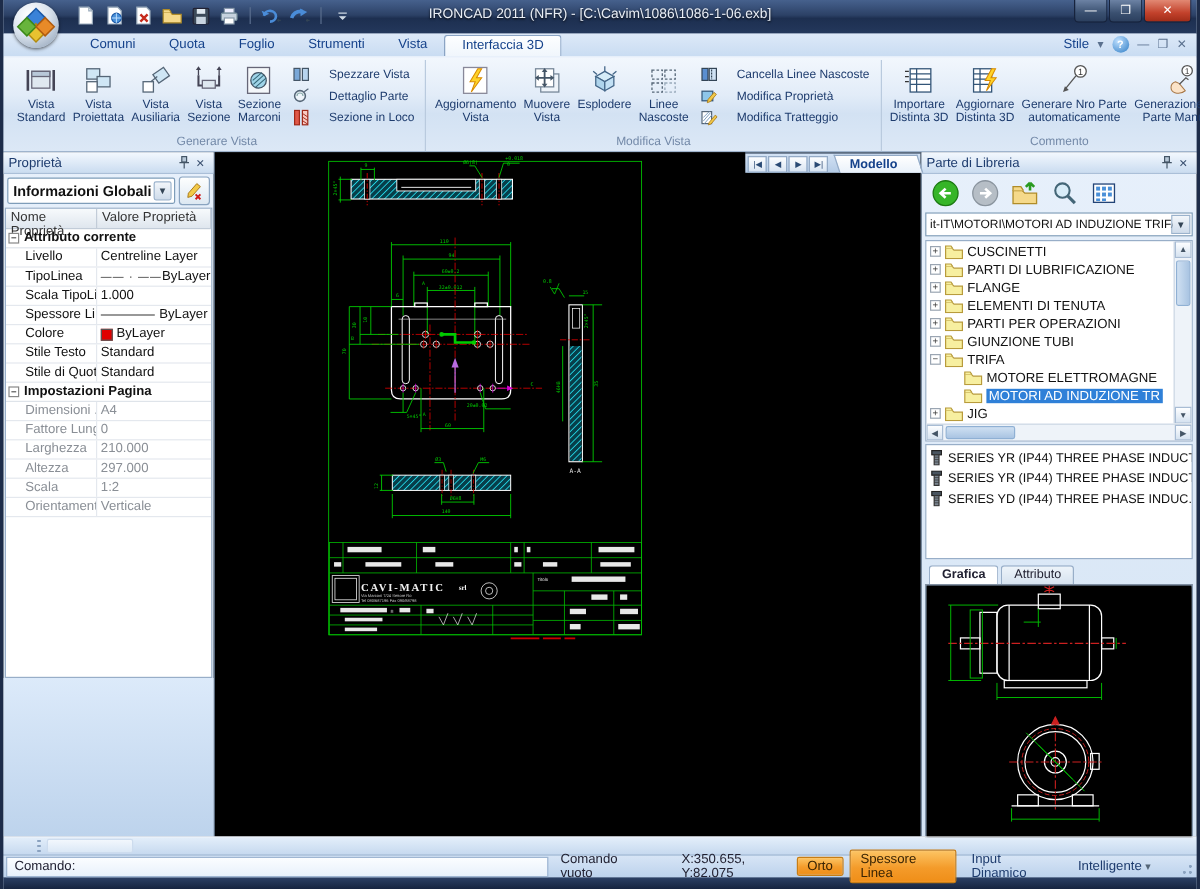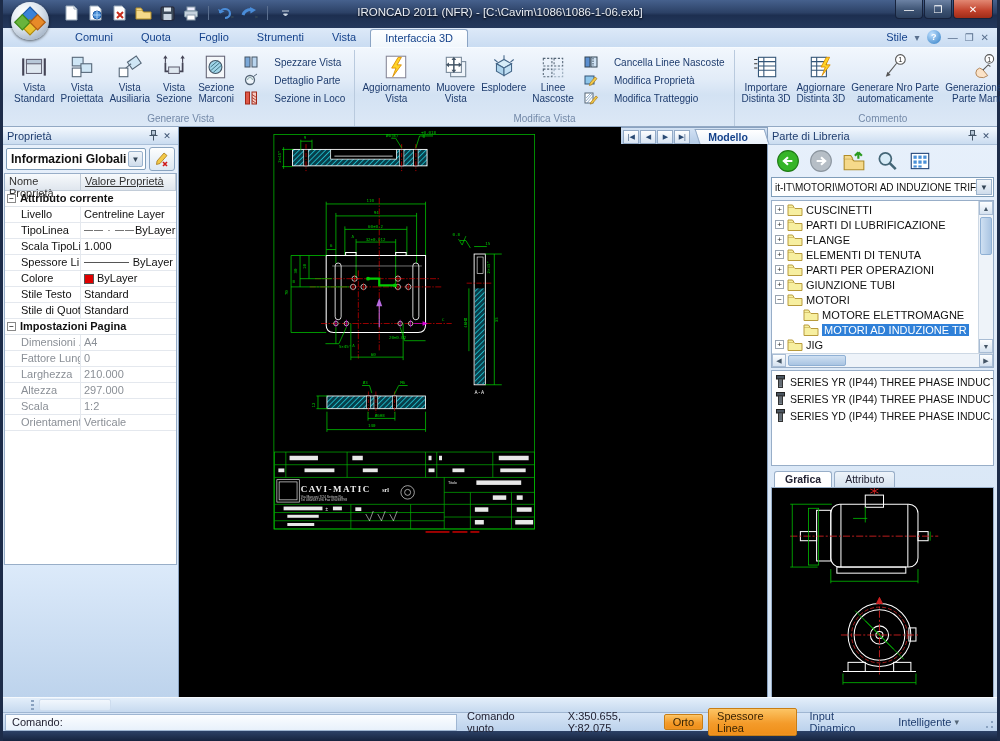--- a/index.html
+++ b/index.html
@@ -54,21 +54,21 @@
 
   
   .selrow { height:28px; flex:0 0 28px; display:flex; align-items:center; padding:2px 3px; gap:3px; }
   .propsel { flex:1; height:22px; background:#fff; border:1px solid #7f9db9; border-radius:2px; display:flex; align-items:center; font-size:12px; font-weight:bold; color:#111; padding-left:4px; position:relative; }
   .propsel .chev { position:absolute; right:2px; top:2px; bottom:2px; width:15px; background:linear-gradient(#f2f6fa,#cfdceb); border:1px solid #9ab2cc; border-radius:2px; display:flex; align-items:center; justify-content:center; font-size:8px; color:#345; }
   .editbtn { width:26px; height:24px; background:linear-gradient(#fdfefe,#dde8f2); border:1px solid #8aa4c0; border-radius:3px; display:flex; align-items:center; justify-content:center; }
   .pgrid { height:392px; flex:0 0 392px; background:#fff; border:1px solid #98aec8; margin:0 1px; font-size:11px; overflow:hidden; }
   .pgrid-head { display:flex; height:17px; background:linear-gradient(#f7fafc,#dfe6ee); border-bottom:1px solid #c2ccd8; color:#333; }
   .pgrid-head div { padding:1px 4px; border-right:1px solid #c2ccd8; }
   .ph-name { width:76px; flex:0 0 76px; }
-  .ph-val { flex:1;text-decoration:underline; }
+  .ph-val { flex:1; }
   .prow { display:flex; height:16px; line-height:15px; border-bottom:1px solid #e4e8ee; color:#111; }
   .prow .pname { width:76px; flex:0 0 76px; padding-left:16px; border-right:1px solid #e4e8ee; white-space:nowrap; overflow:hidden; }
   .prow .pval { flex:1; padding:0 3px; display:flex; align-items:center; white-space:nowrap; overflow:hidden; }
   .prow.group { font-weight:bold; border-bottom:1px solid #dfe4ea; }
   .prow.group .expbox { width:9px; height:9px; border:1px solid #888; margin:3px 4px 0 2px; font-size:8px; line-height:7px; text-align:center; color:#444; background:#fff; }
   .prow.dis .pname, .prow.dis .pval { color:#8a8f96; }
   .ddtext { font-size:9px; letter-spacing:1px; color:#222; }
   .flexfill { flex:1; }
   .thinflex { flex:1; border-bottom:1px solid #555; margin:0 4px 0 0; height:1px; align-self:center; }
   .swatch { width:10px; height:10px; background:#e00000; border:1px solid #555; margin-right:3px; }
@@ -923,21 +923,21 @@
                     <path d="M1 4 V2 h4.5 l1.3 2" fill="#f7efa0" stroke="#b89b3c"></path>
                   </svg></span>
                 <span class="tlabel">GIUNZIONE TUBI</span>
               </div>
               <div class="trow" style="padding-left: 3px;">
                 <span class="expander">−</span>
                 <span class="foldericon"><svg viewBox="0 0 16 13">
                     <path d="M1 4 h5.5 l1.5 1.5 H15 v7 H1z" fill="#f7efa0" stroke="#b89b3c"></path>
                     <path d="M1 4 V2 h4.5 l1.3 2" fill="#f7efa0" stroke="#b89b3c"></path>
                   </svg></span>
-                <span class="tlabel">MOTORI</span>
+                <span class="tlabel">TRIFA</span>
               </div>
               <div class="trow" style="padding-left: 19px;">
                 <span class="expspace"></span>
                 <span class="foldericon"><svg viewBox="0 0 16 13">
                     <path d="M1 4 h5.5 l1.5 1.5 H15 v7 H1z" fill="#f7efa0" stroke="#b89b3c"></path>
                     <path d="M1 4 V2 h4.5 l1.3 2" fill="#f7efa0" stroke="#b89b3c"></path>
                   </svg></span>
                 <span class="tlabel">MOTORE ELETTROMAGNE</span>
               </div>
               <div class="trow" style="padding-left: 19px;">

